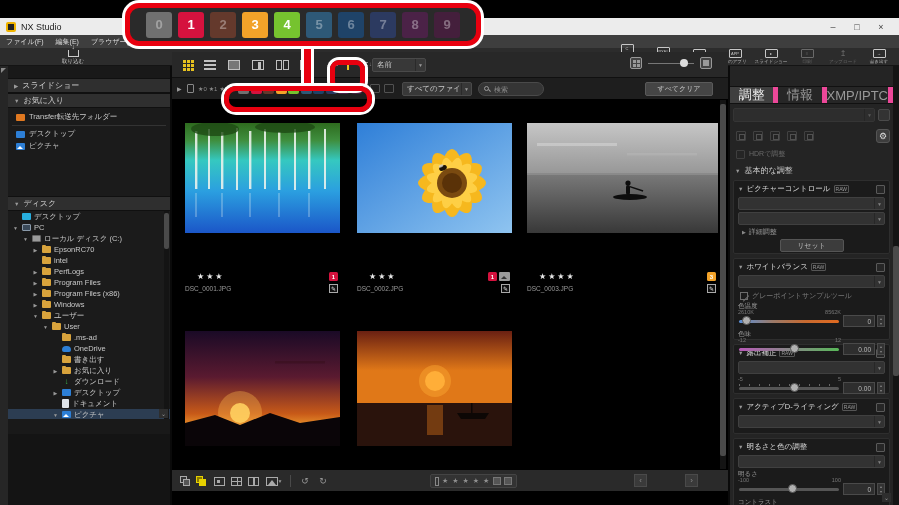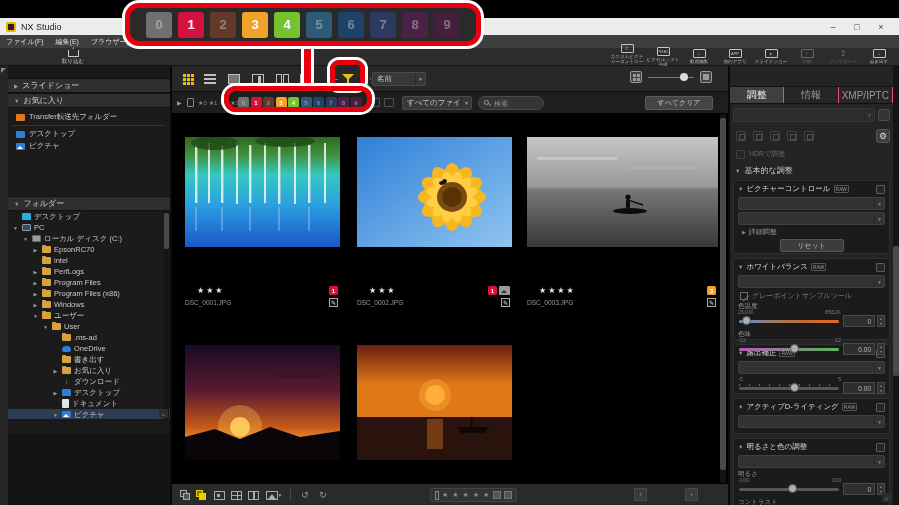--- a/index.html
+++ b/index.html
@@ -60,21 +60,21 @@
   .vscroll{position:absolute;width:5px;background:#141414}
   .vthumb{position:absolute;left:0;width:5px;background:#4a4a4a;border-radius:2px}
   .chevbox{position:absolute;width:9px;height:9px;background:#2e2e2e;color:#999;font-size:6px;display:flex;align-items:center;justify-content:center}
   .albumarea{position:absolute;left:0;top:368px;width:162px;height:71px;background:#141414}
 
   
   .split1{position:absolute;left:170px;top:66px;width:2px;height:439px;background:#0a0a0a}
   .split2{position:absolute;left:728px;top:66px;width:2px;height:439px;background:#0a0a0a}
 
   
-  .browser{position:absolute;left:172px;top:66px;width:556px;height:439px;background:#0ea5e9}
+  .browser{position:absolute;left:172px;top:52px;width:556px;height:439px;background:#0ea5e9}
   .viewbar{position:absolute;left:0;top:0;width:556px;height:26px;background:#282828;border-bottom:1px solid #101010}
   .vb{position:absolute;top:5px;width:16px;height:16px;display:flex;align-items:center;justify-content:center}
   .ic-grid{width:11px;height:11px;position:relative}
   .ic-grid i{position:absolute;left:0;top:0;width:3px;height:3px;background:#e6c11e;box-shadow:4px 0 #e6c11e,8px 0 #e6c11e,0 4px #e6c11e,4px 4px #e6c11e,8px 4px #e6c11e,0 8px #e6c11e,4px 8px #e6c11e,8px 8px #e6c11e}
   .ic-list{width:12px;height:10px;position:relative}
   .ic-list i{position:absolute;left:0;top:0;width:12px;height:2px;background:#c0c0c0;box-shadow:0 4px #c0c0c0,0 8px #c0c0c0}
   .ic-single{width:12px;height:10px;background:#777;border:1px solid #c0c0c0}
   .ic-splitv{width:12px;height:10px;border:1px solid #c0c0c0;position:relative}
   .ic-splitv i{position:absolute;right:2px;top:1px;width:3px;height:7px;background:#c0c0c0}
   .ic-2up{width:13px;height:10px;display:flex;gap:1px}
@@ -162,21 +162,21 @@
   .navarr{position:absolute;top:4px;width:13px;height:13px;background:#3a3a3a;border:1px solid #4a4a4a;color:#888;font-size:8px;display:flex;align-items:center;justify-content:center}
   .bscroll{position:absolute;left:548px;top:48px;width:6px;height:369px;background:#141414}
 
   
   .rpanel{position:absolute;left:730px;top:66px;width:163px;height:439px;background:#242424}
   .histrow{position:absolute;left:0;top:0;width:163px;height:20px;display:flex;align-items:center;gap:4px;padding:0 4px}
   .histrow .tri{font-size:5.5px;color:#9a9a9a}
   .histrow .ht{font-size:8px;color:#ccc}
   .rgbcombo{margin-left:auto;width:50px;height:13px}
   .tabs{position:absolute;left:0;top:20px;width:163px;height:18px;display:flex;background:#262626;border-top:1px solid #111;border-bottom:1px solid #111}
-  .tab{flex:1;display:flex;align-items:center;justify-content:center;font-size:10px;color:#999;border-right:1px solid #ec4899}
+  .tab{flex:1;display:flex;align-items:center;justify-content:center;font-size:13px;color:#999;border-right:5px solid #ec4899}
   .tab.active{background:#3f3f3f;color:#eee}
   .pbody{position:absolute;left:0;top:38px;width:163px;height:401px;padding:4px 3px;overflow:hidden}
   .presetrow{display:flex;gap:3px;align-items:center;height:14px;margin-bottom:6px}
   .presetrow .combo{flex:1;opacity:.45}
   .sqbtn{width:12px;height:12px;background:#333;border:1px solid #4a4a4a;border-radius:2px}
   .toolsrow{display:flex;align-items:center;gap:7px;height:16px;margin-bottom:4px;padding-left:3px}
   .tico2{width:10px;height:10px;border:1px solid #5a5a5a;border-radius:1px;opacity:.55;position:relative}
   .tico2:before{content:"";position:absolute;left:2px;top:2px;width:4px;height:4px;border:1px solid #777}
   .gearbtn{margin-left:auto;width:14px;height:14px;background:#3d3d3d;border:1px solid #555;border-radius:3px;color:#ddd;font-size:9px;display:flex;align-items:center;justify-content:center}
   .hdrrow{display:flex;align-items:center;gap:4px;height:12px;margin-bottom:4px;opacity:.5;padding-left:3px}
@@ -309,21 +309,21 @@
         <span class="tico desktop2"></span>
         <span class="tlabel">デスクトップ</span>
       </div>
       <div class="frow">
         <span class="tico pictures"></span>
         <span class="tlabel">ピクチャ</span>
       </div>
     </div>
     <div class="shead" style="top:130px">
       <span class="tri">▼</span>
-      <span class="ht">フォルダー</span>
+      <span class="ht">ディスク</span>
     </div>
     <div class="tree">
       <div class="trow" style="padding-left:4px">
           <span class="tarrow"></span>
           <span class="tico desktop"></span>
           <span class="tlabel">デスクトップ</span>
         </div>
       <div class="trow" style="padding-left:4px">
           <span class="tarrow">▼</span>
           <span class="tico pc"></span>

